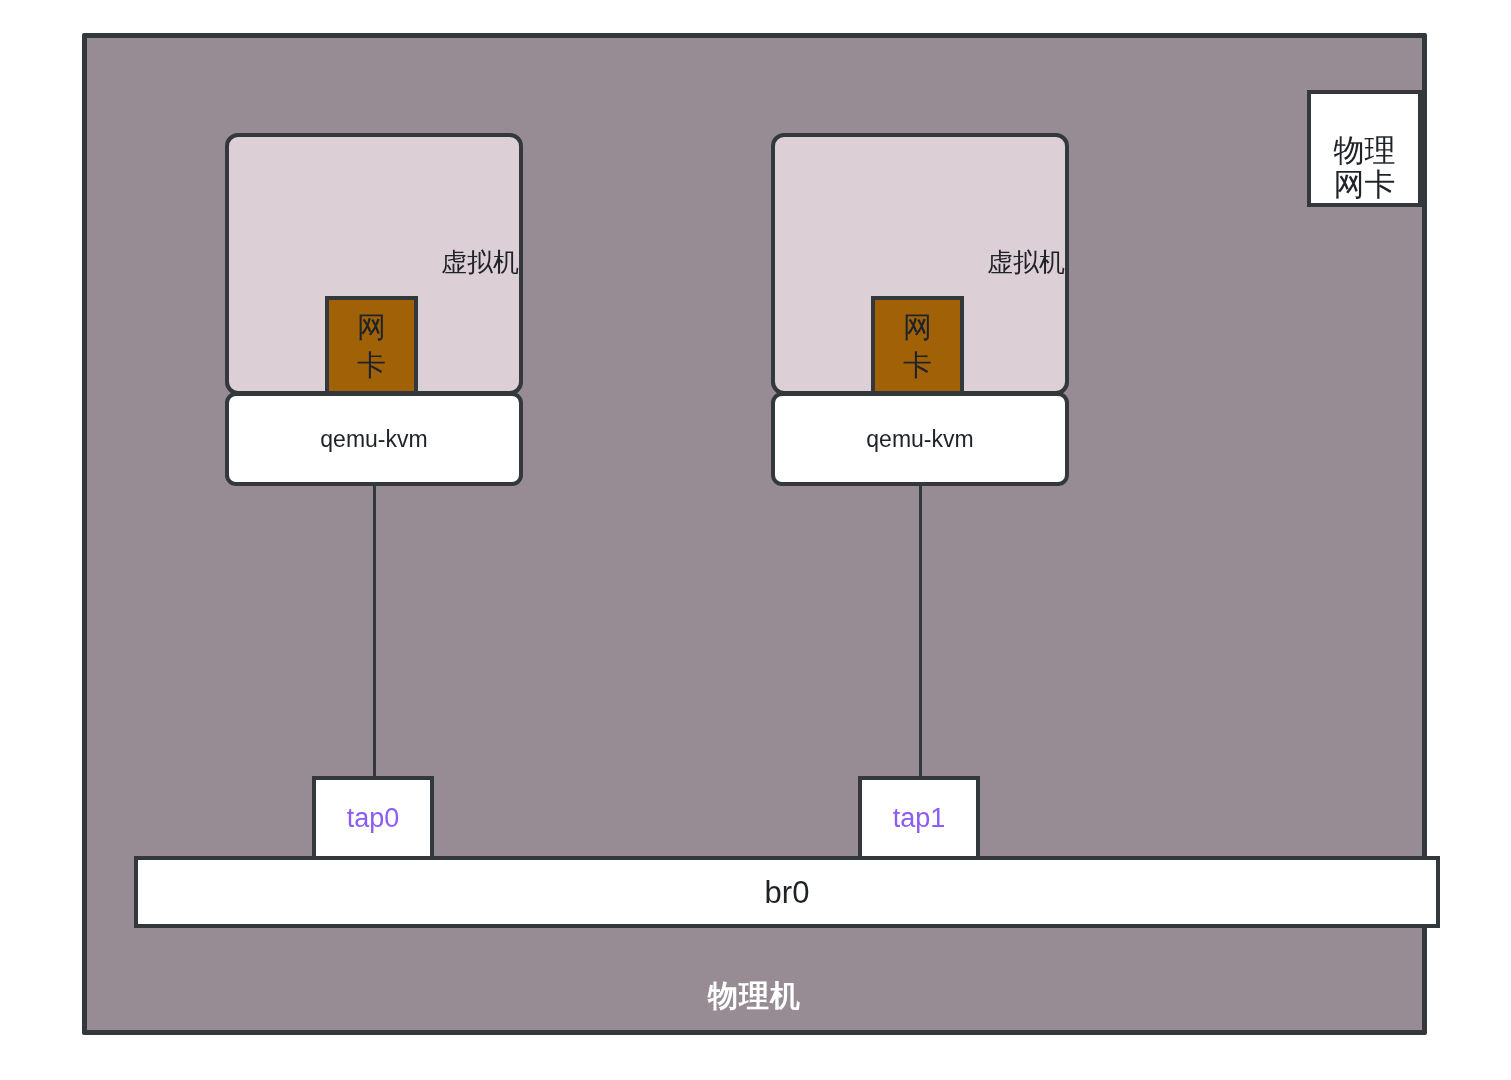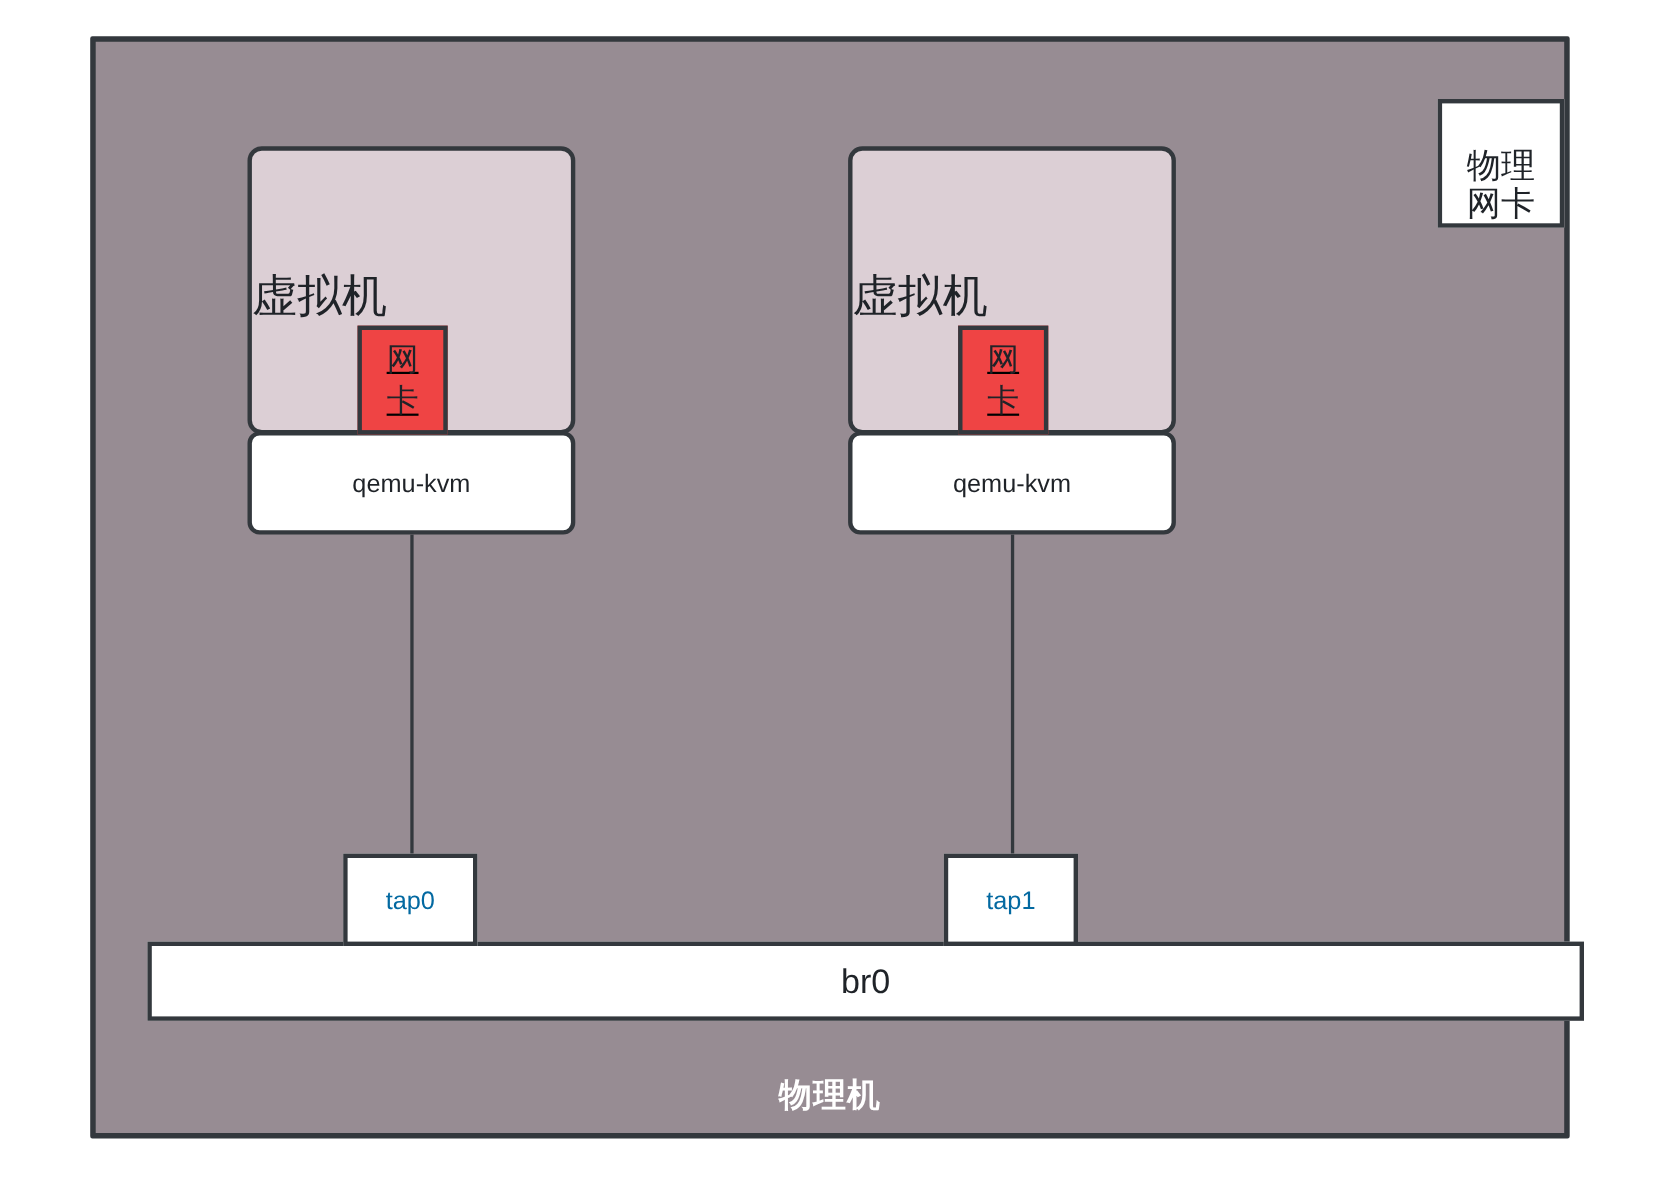--- a/index.html
+++ b/index.html
@@ -87,22 +87,22 @@
     background: #DCCFD5;
     border: 4px solid #33383D;
     border-radius: 13px;
     z-index: 1;
   }
   .vm-label {
     position: absolute;
     left: 0;
     right: 0;
     top: 112px;
-    text-align: left;
-    font-size: 41px;
+    text-align: right;
+    font-size: 26px;
     color: #1f2328;
     line-height: 1;
   }
 
   
   .qemu-box {
     position: absolute;
     left: 0;
     top: 259px;
     width: 298px;
@@ -120,32 +120,31 @@
     font-size: 23px;
     color: #1f2328;
     line-height: 1;
   }
 
   
   .vnic-box {
     position: absolute;
     left: 100px;
     top: 163px;
-    width: 82px;
+    width: 93px;
     height: 99px;
     box-sizing: border-box;
-    background: #ef4444;
+    background: #a16207;
     border: 4px solid #33383D;
     z-index: 4;
     display: flex;
     flex-direction: column;
     align-items: center;
     justify-content: center;
     padding-top: 2px;
-    text-decoration: underline;
   }
   .vnic-label {
     font-size: 29px;
     color: #1f2328;
     line-height: 1.28;
     text-align: center;
     width: 1.1em;
     word-break: break-all;
   }
 
@@ -164,22 +163,22 @@
     height: 84px;
     box-sizing: border-box;
     background: #ffffff;
     border: 4px solid #33383D;
     display: flex;
     align-items: center;
     justify-content: center;
     z-index: 5;
   }
   .tap-label {
-    font-size: 23px;
-    color: #0369a1;
+    font-size: 27px;
+    color: #8b5cf6;
     line-height: 1;
   }
 
   
   .bridge-box {
     position: absolute;
     left: 134px;
     top: 856px;
     width: 1306px;
     height: 72px;

